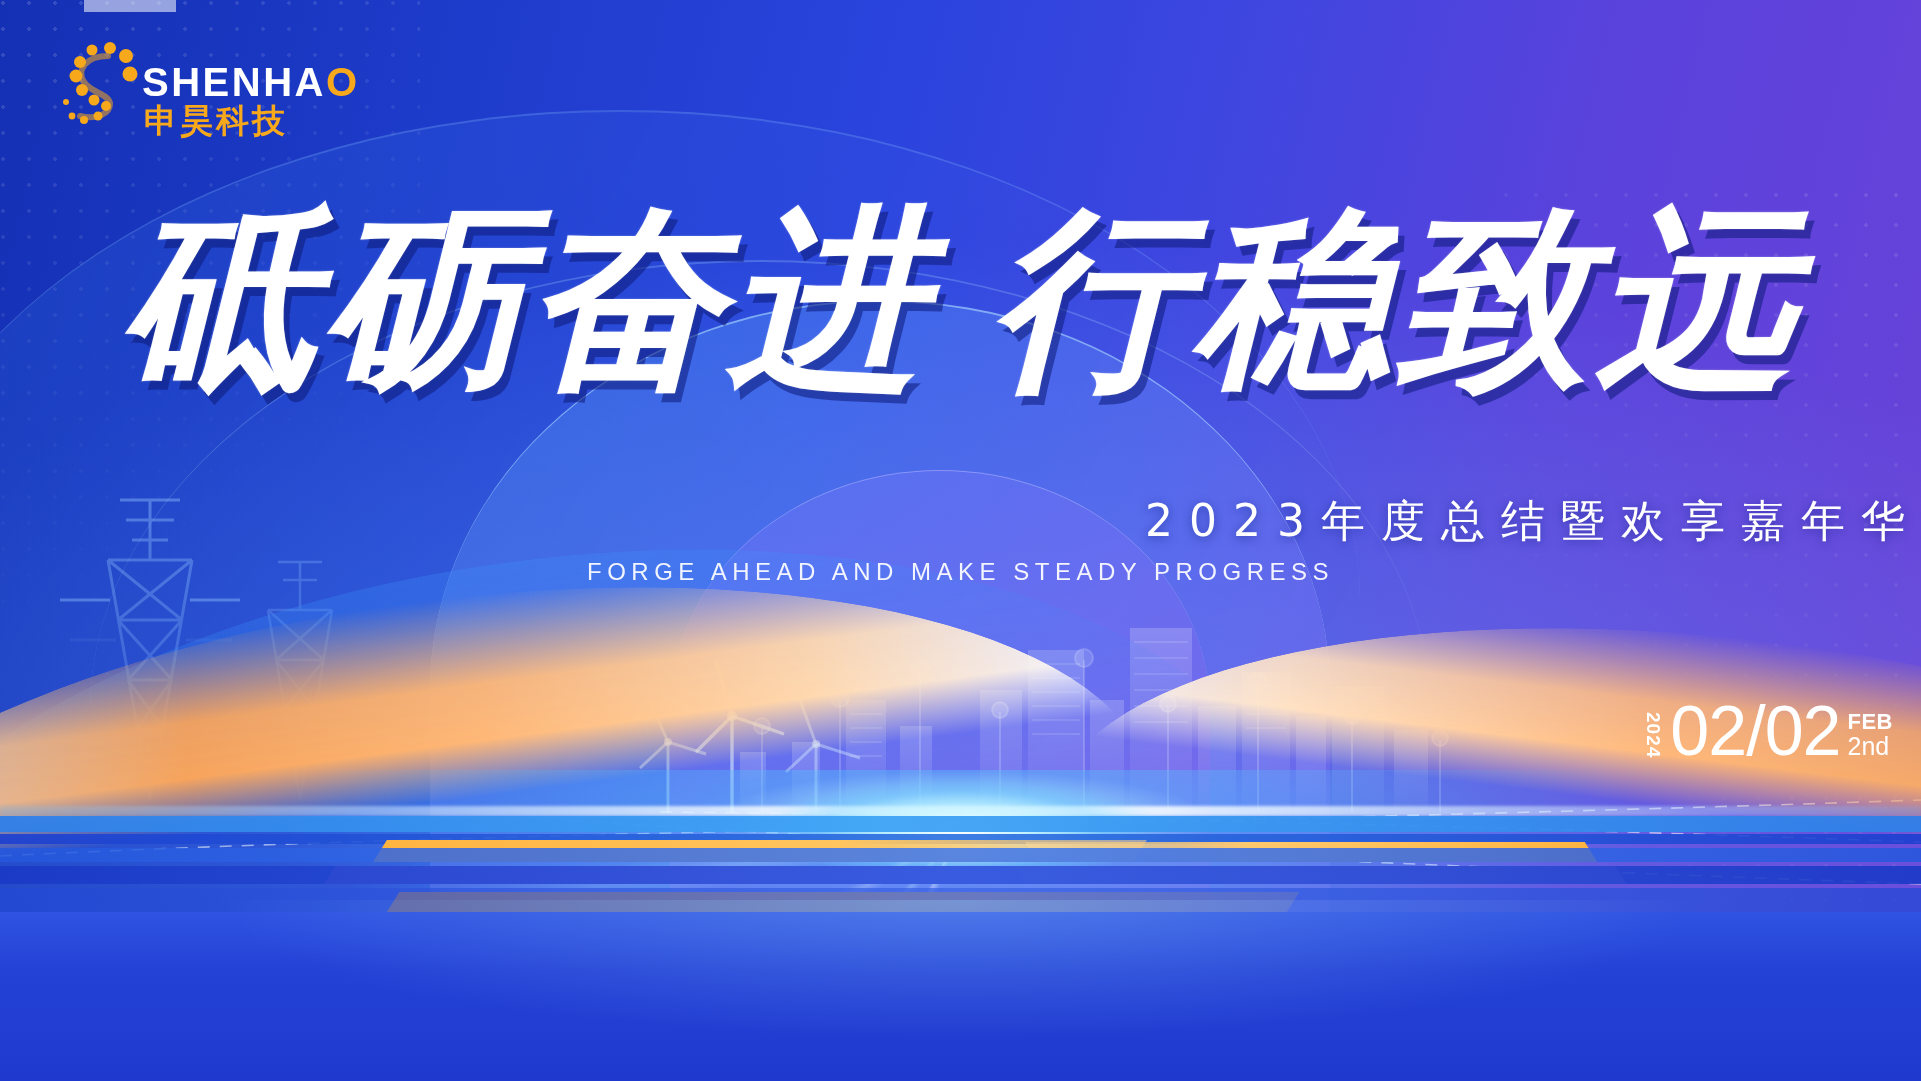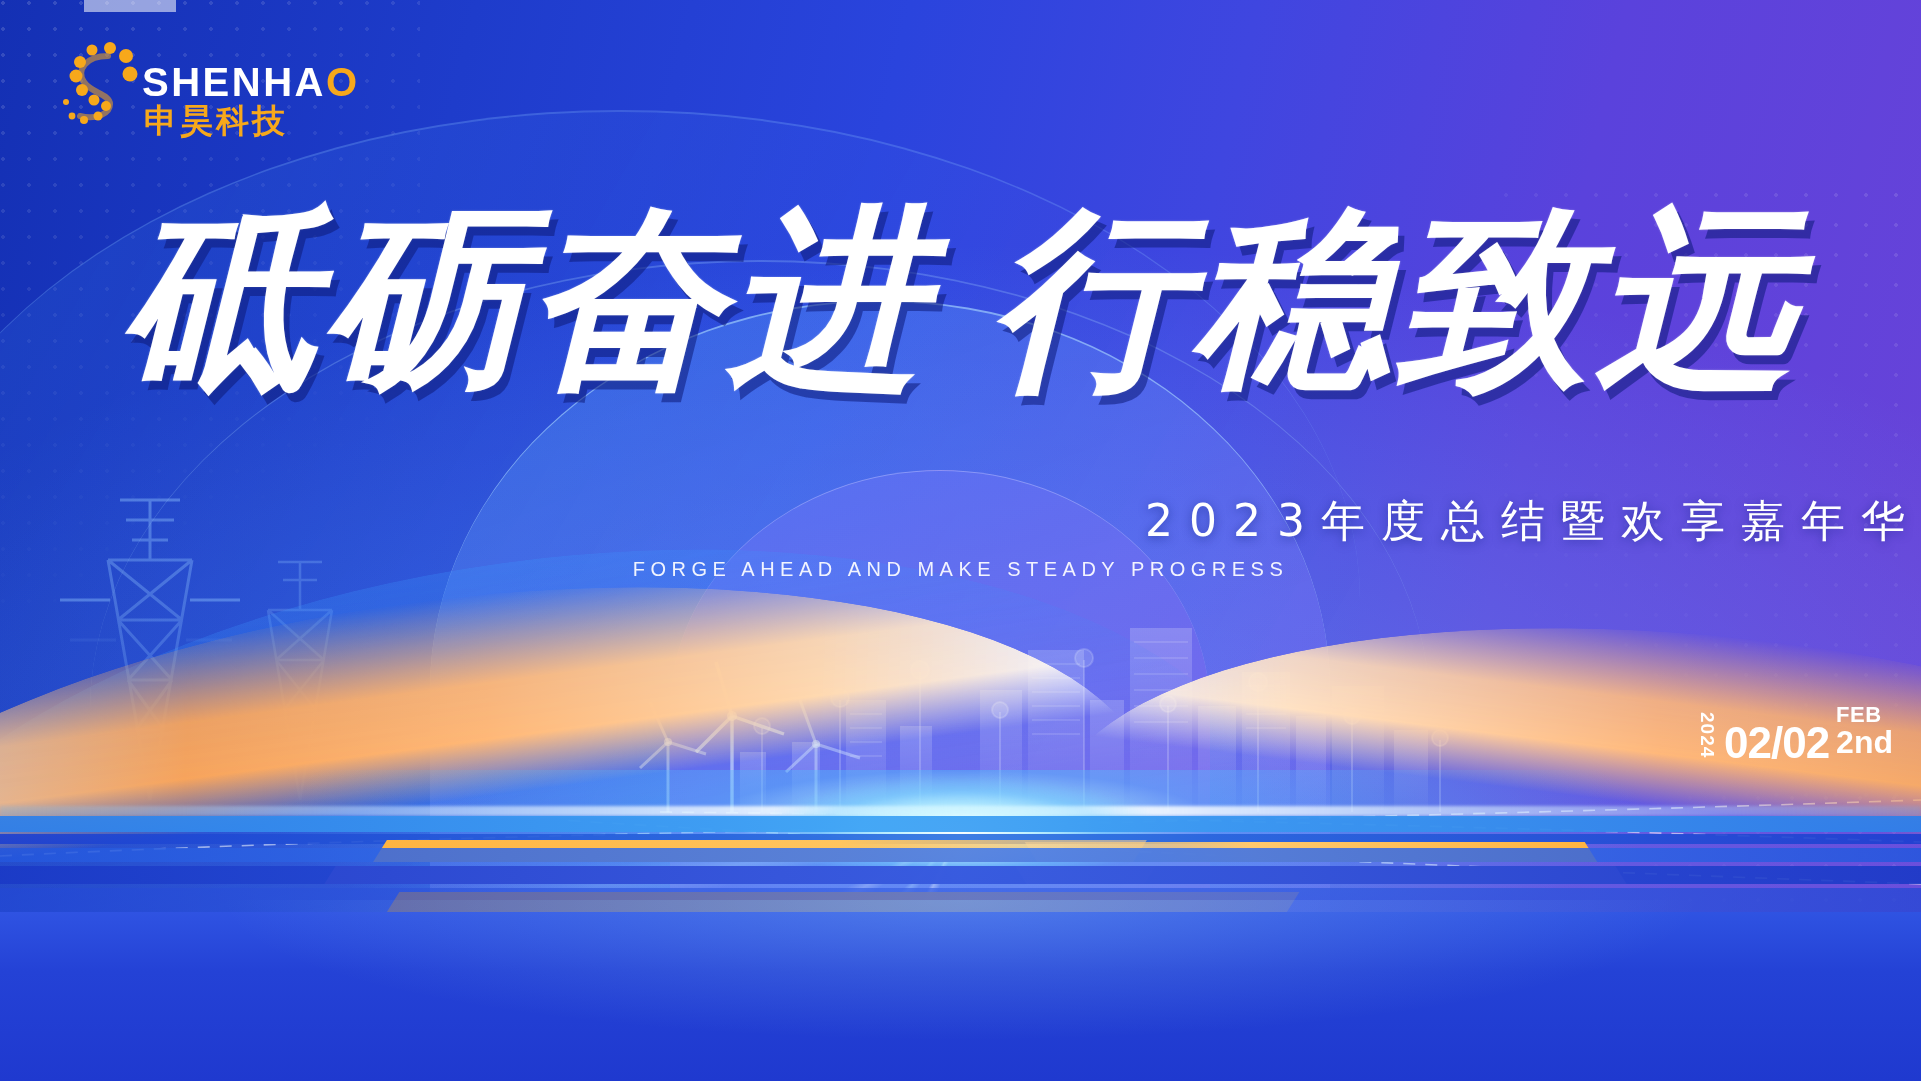--- a/index.html
+++ b/index.html
@@ -142,30 +142,30 @@
     font-weight:700;font-size:196px;letter-spacing:6px;
     font-style:italic;
     text-shadow:6px 9px 0 rgba(12,26,120,.55), 0 0 2px rgba(255,255,255,.4);}
   #headline .gap{display:inline-block;width:60px;}
 
   #subtitle{position:absolute;left:0;right:0;top:492px;text-align:right;
     color:#fff;font-size:44px;letter-spacing:16px;font-weight:400;
     font-family:"DejaVu Sans", sans-serif;
     text-shadow:0 2px 10px rgba(10,30,120,.5);}
   #tagline{position:absolute;left:0;right:0;top:558px;text-align:center;
-    color:rgba(255,255,255,.92);font-size:20px;letter-spacing:5.5px;font-weight:400;}
+    color:rgba(255,255,255,.92);font-size:24px;letter-spacing:5.5px;font-weight:400;}
 
   
   #date-badge{position:absolute;right:28px;bottom:318px;display:flex;align-items:flex-end;color:#fff;}
   #date-year{writing-mode:vertical-rl;font-size:19px;font-weight:700;letter-spacing:1px;
     margin-right:6px;margin-bottom:5px;}
-  #date-main{font-size:44px;font-weight:700;line-height:.9;letter-spacing:-1px;}
+  #date-main{font-size:70px;font-weight:400;line-height:.9;letter-spacing:-1px;}
   #date-side{margin-left:7px;margin-bottom:4px;line-height:1.02;}
   #date-month{font-size:22px;font-weight:700;letter-spacing:.5px;}
-  #date-day{font-size:32px;font-weight:700;}
+  #date-day{font-size:25px;font-weight:400;}
 
   #top-artifact{position:absolute;left:84px;top:0;width:92px;height:12px;
     background:rgba(255,255,255,.55);}
 </style>
 </head>
 <body>
 
 <div id="stage">
 
   <div class="dots dots-l"></div>

